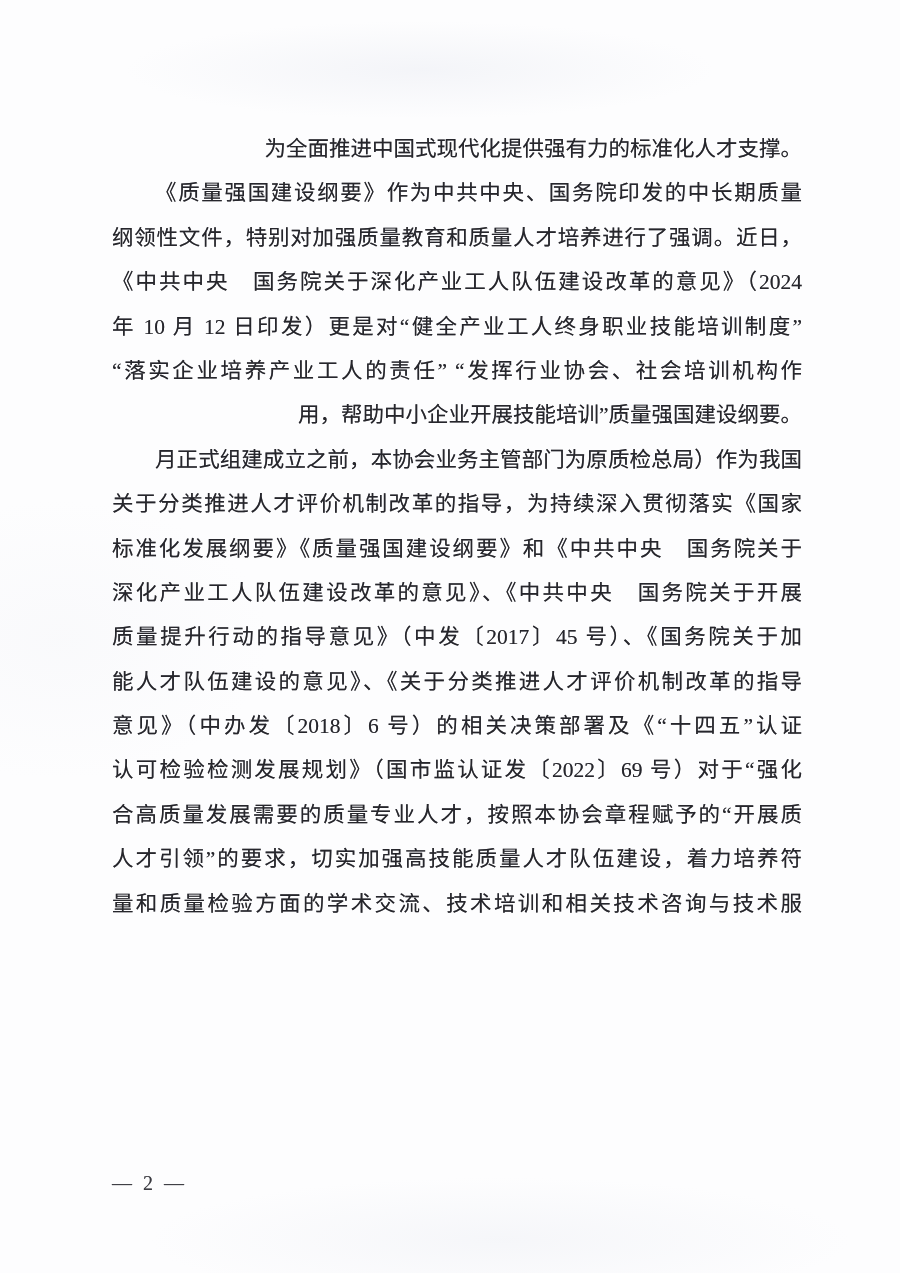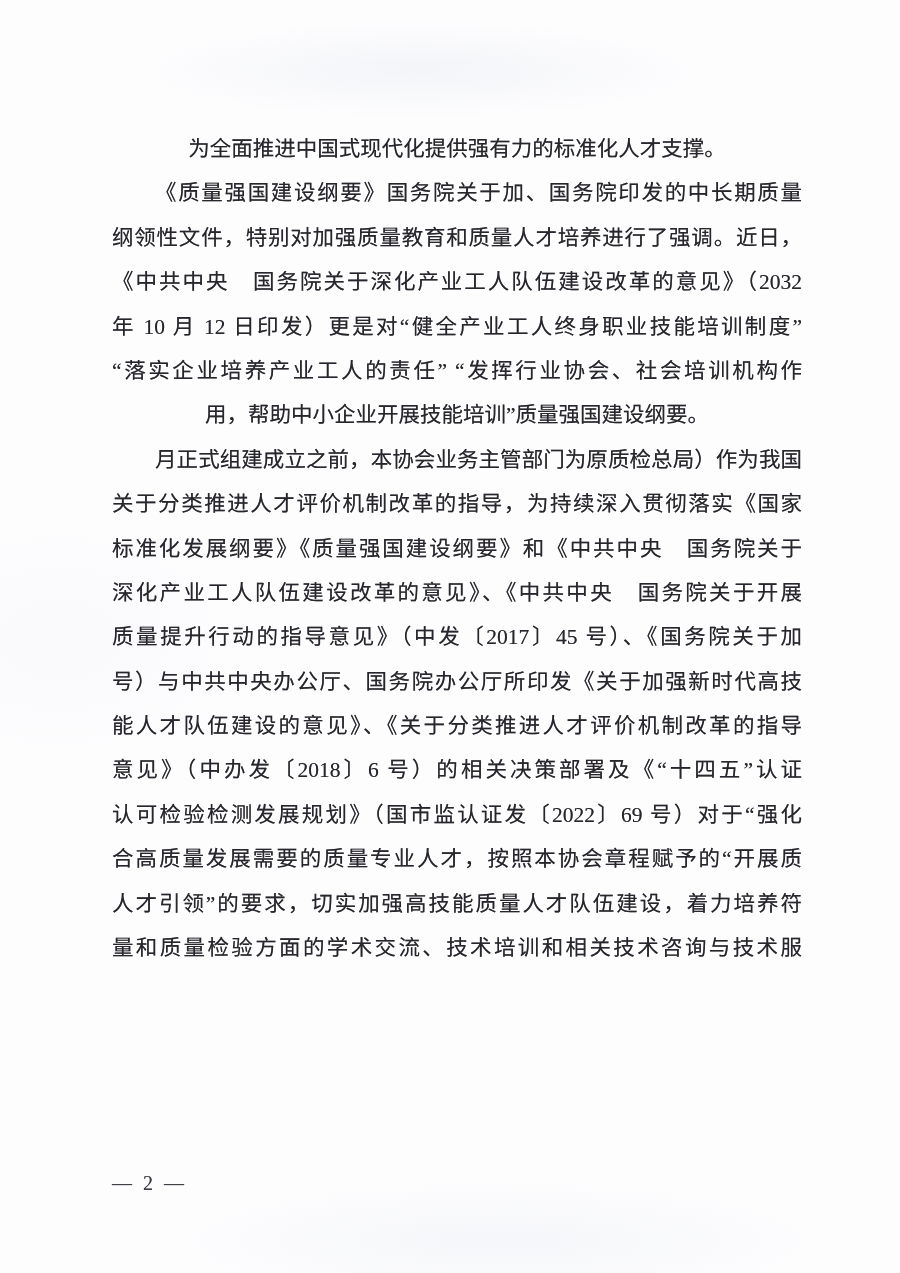--- a/index.html
+++ b/index.html
@@ -28,21 +28,21 @@
     width: 690px;
     color: var(--ink, #26262c);
     font-size: 21.5px;
     text-shadow: 0 0 0.5px rgba(38,38,44,0.55);
   }
   .para { margin: 0; }
   .line {
     height: 44.4px;
     line-height: 44.4px;
     overflow: hidden;
-    text-align: center;
+    text-align: right;
     white-space: normal;
   }
   .line.fill {
     text-align: justify;
     text-align-last: justify;
   }
   .para.indent .line:first-child {
     text-indent: 2em;
   }
   .page-number {
@@ -59,34 +59,33 @@
 </style>
 </head>
 <body>
 
 <div class="paper">
   <div class="body-text" id="paragraphs">
       <div class="para">
         <div class="line">为全面推进中国式现代化提供强有力的标准化人才支撑。</div>
       </div>
       <div class="para indent">
-        <div class="line fill">《质量强国建设纲要》国务院关于加、国务院印发的中长期质量</div>
+        <div class="line fill">《质量强国建设纲要》作为中共中央、国务院印发的中长期质量</div>
         <div class="line fill">纲领性文件，特别对加强质量教育和质量人才培养进行了强调。近日，</div>
-        <div class="line fill">《中共中央　国务院关于深化产业工人队伍建设改革的意见》（2032</div>
+        <div class="line fill">《中共中央　国务院关于深化产业工人队伍建设改革的意见》（2024</div>
         <div class="line fill">年 10 月 12 日印发）更是对“健全产业工人终身职业技能培训制度”</div>
         <div class="line fill">“落实企业培养产业工人的责任” “发挥行业协会、社会培训机构作</div>
         <div class="line">用，帮助中小企业开展技能培训”质量强国建设纲要。</div>
       </div>
       <div class="para indent">
         <div class="line fill">月正式组建成立之前，本协会业务主管部门为原质检总局）作为我国</div>
         <div class="line fill">关于分类推进人才评价机制改革的指导，为持续深入贯彻落实《国家</div>
         <div class="line fill">标准化发展纲要》《质量强国建设纲要》和《中共中央　国务院关于</div>
         <div class="line fill">深化产业工人队伍建设改革的意见》、《中共中央　国务院关于开展</div>
         <div class="line fill">质量提升行动的指导意见》（中发〔2017〕45 号）、《国务院关于加</div>
-        <div class="line fill">号）与中共中央办公厅、国务院办公厅所印发《关于加强新时代高技</div>
         <div class="line fill">能人才队伍建设的意见》、《关于分类推进人才评价机制改革的指导</div>
         <div class="line fill">意见》（中办发〔2018〕6 号）的相关决策部署及《“十四五”认证</div>
         <div class="line fill">认可检验检测发展规划》（国市监认证发〔2022〕69 号）对于“强化</div>
         <div class="line fill">合高质量发展需要的质量专业人才，按照本协会章程赋予的“开展质</div>
         <div class="line fill">人才引领”的要求，切实加强高技能质量人才队伍建设，着力培养符</div>
         <div class="line fill">量和质量检验方面的学术交流、技术培训和相关技术咨询与技术服</div>
       </div>
     </div>
   <div class="page-number">— 2 —</div>
 </div>

